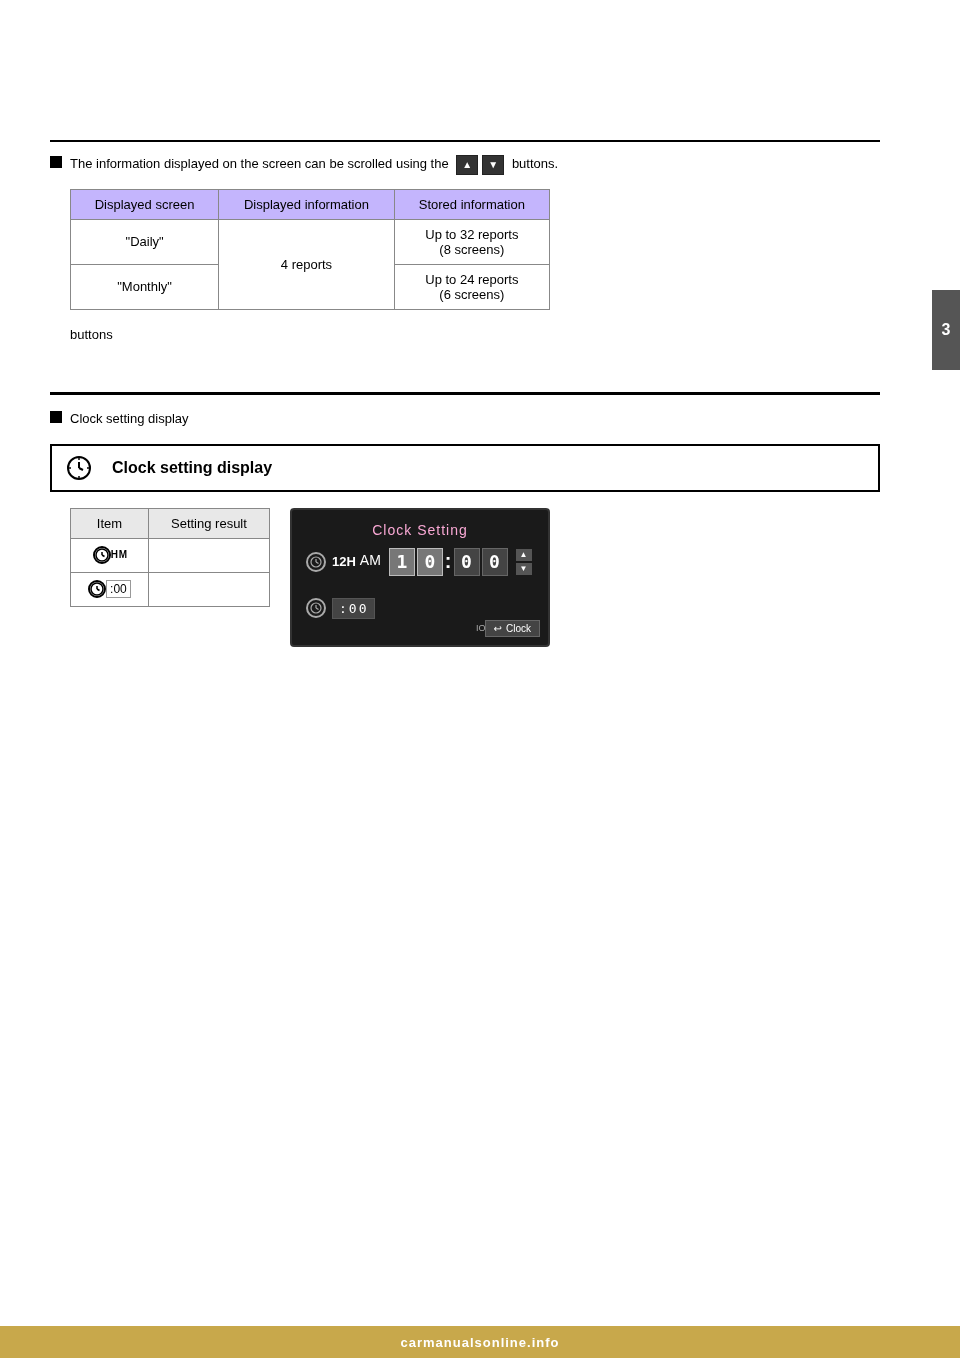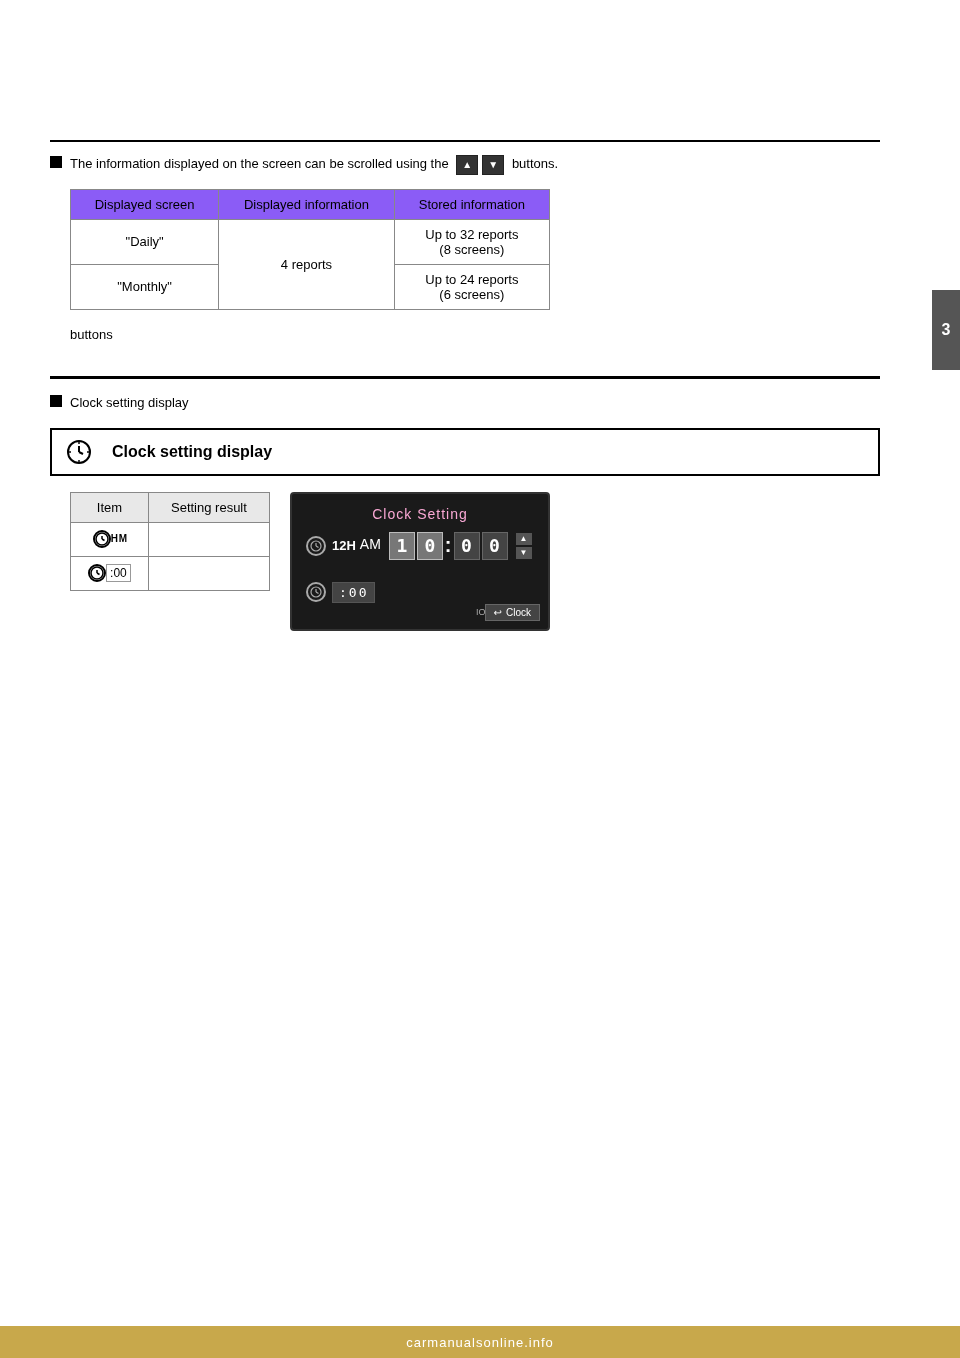--- a/index.html
+++ b/index.html
@@ -100,31 +100,31 @@
     }
 
     .reports-table th, .reports-table td {
       border: 1px solid #888;
       padding: 7px 18px;
       text-align: center;
       font-size: 13px;
     }
 
     .reports-table thead th {
-      background: #8b5cf6;
+      background: #c4b5fd;
       font-weight: normal;
     }
 
     .reports-table tbody td {
       background: #fff;
     }
 
     
     .section2-block {
-      margin-top: 30px;
+      margin-top: 46px;
     }
 
     .section-divider-mid {
       border: none;
       border-top: 3px solid #000;
       margin: 0 0 14px 0;
     }
 
     
     .clock-setting-box {
@@ -384,21 +384,21 @@
       bottom: 0;
       left: 0;
       right: 0;
       height: 32px;
       background: #c8a84b;
       display: flex;
       align-items: center;
       justify-content: center;
       color: #fff;
       font-size: 13px;
-      font-weight: normal;
+      font-weight: bold;
       letter-spacing: 1px;
     }
 
     .body-text-para {
       font-size: 13px;
       line-height: 1.7;
       margin-bottom: 10px;
       color: #000;
     }
 

